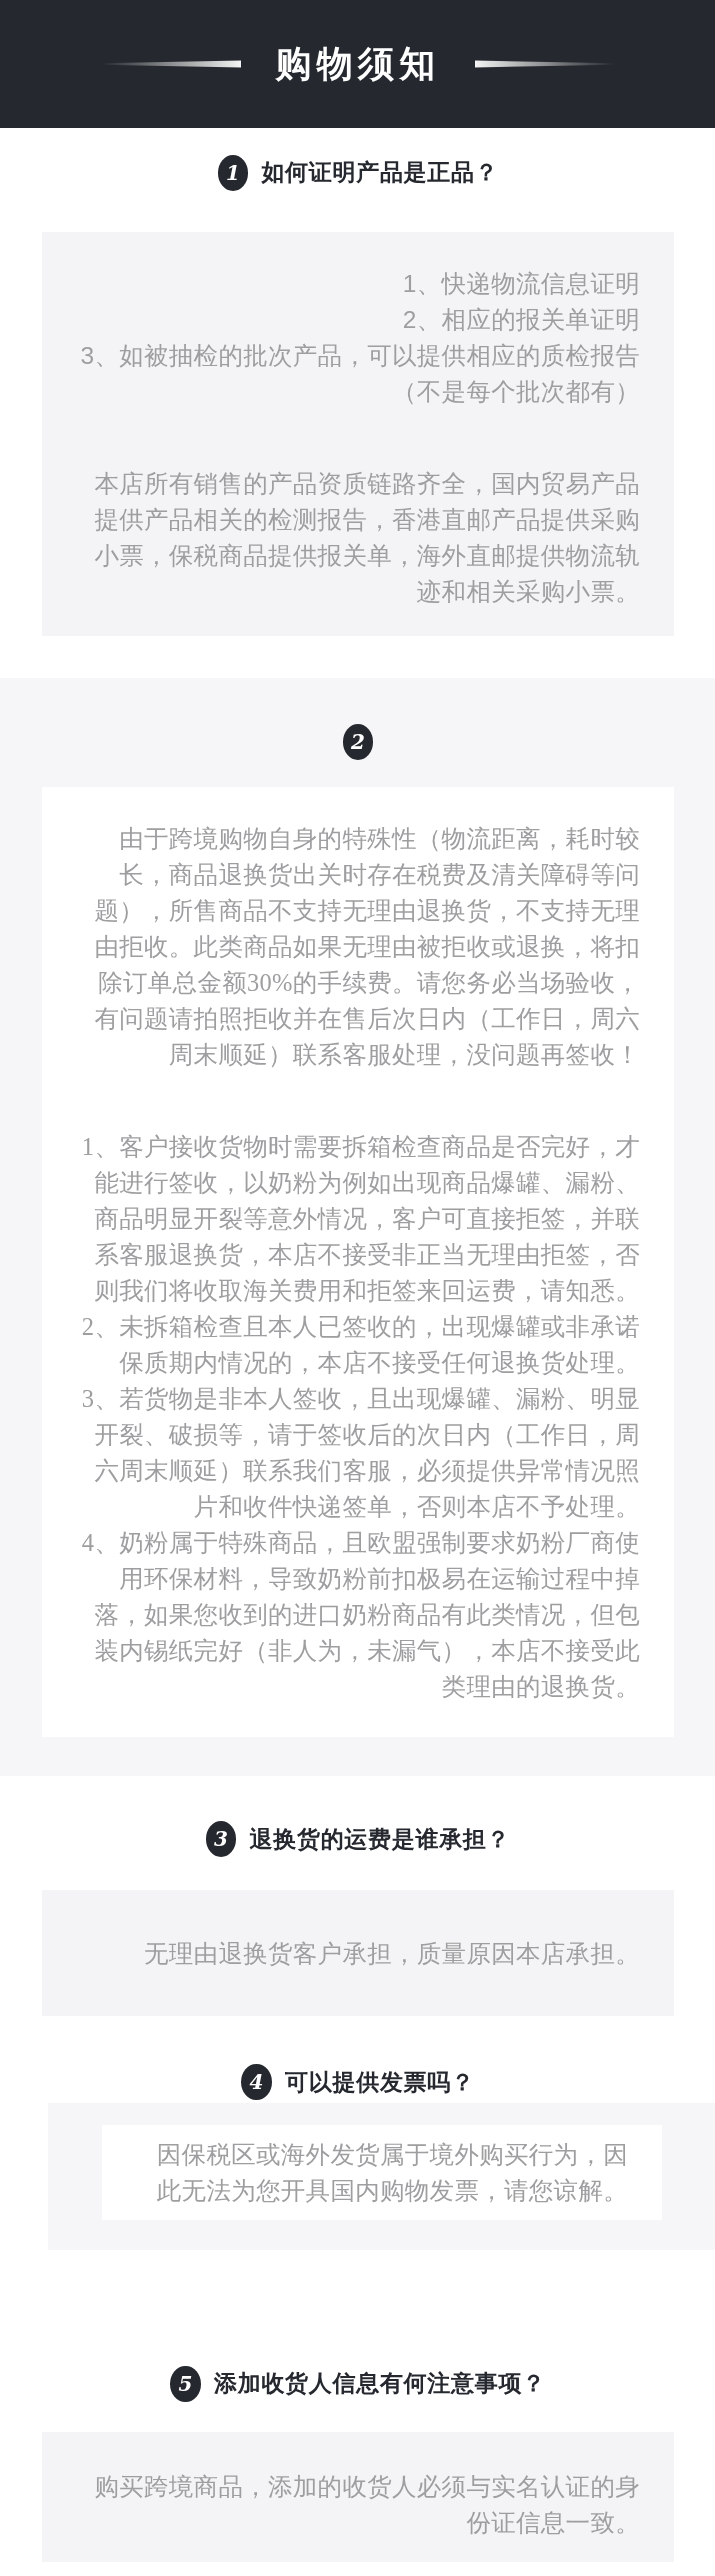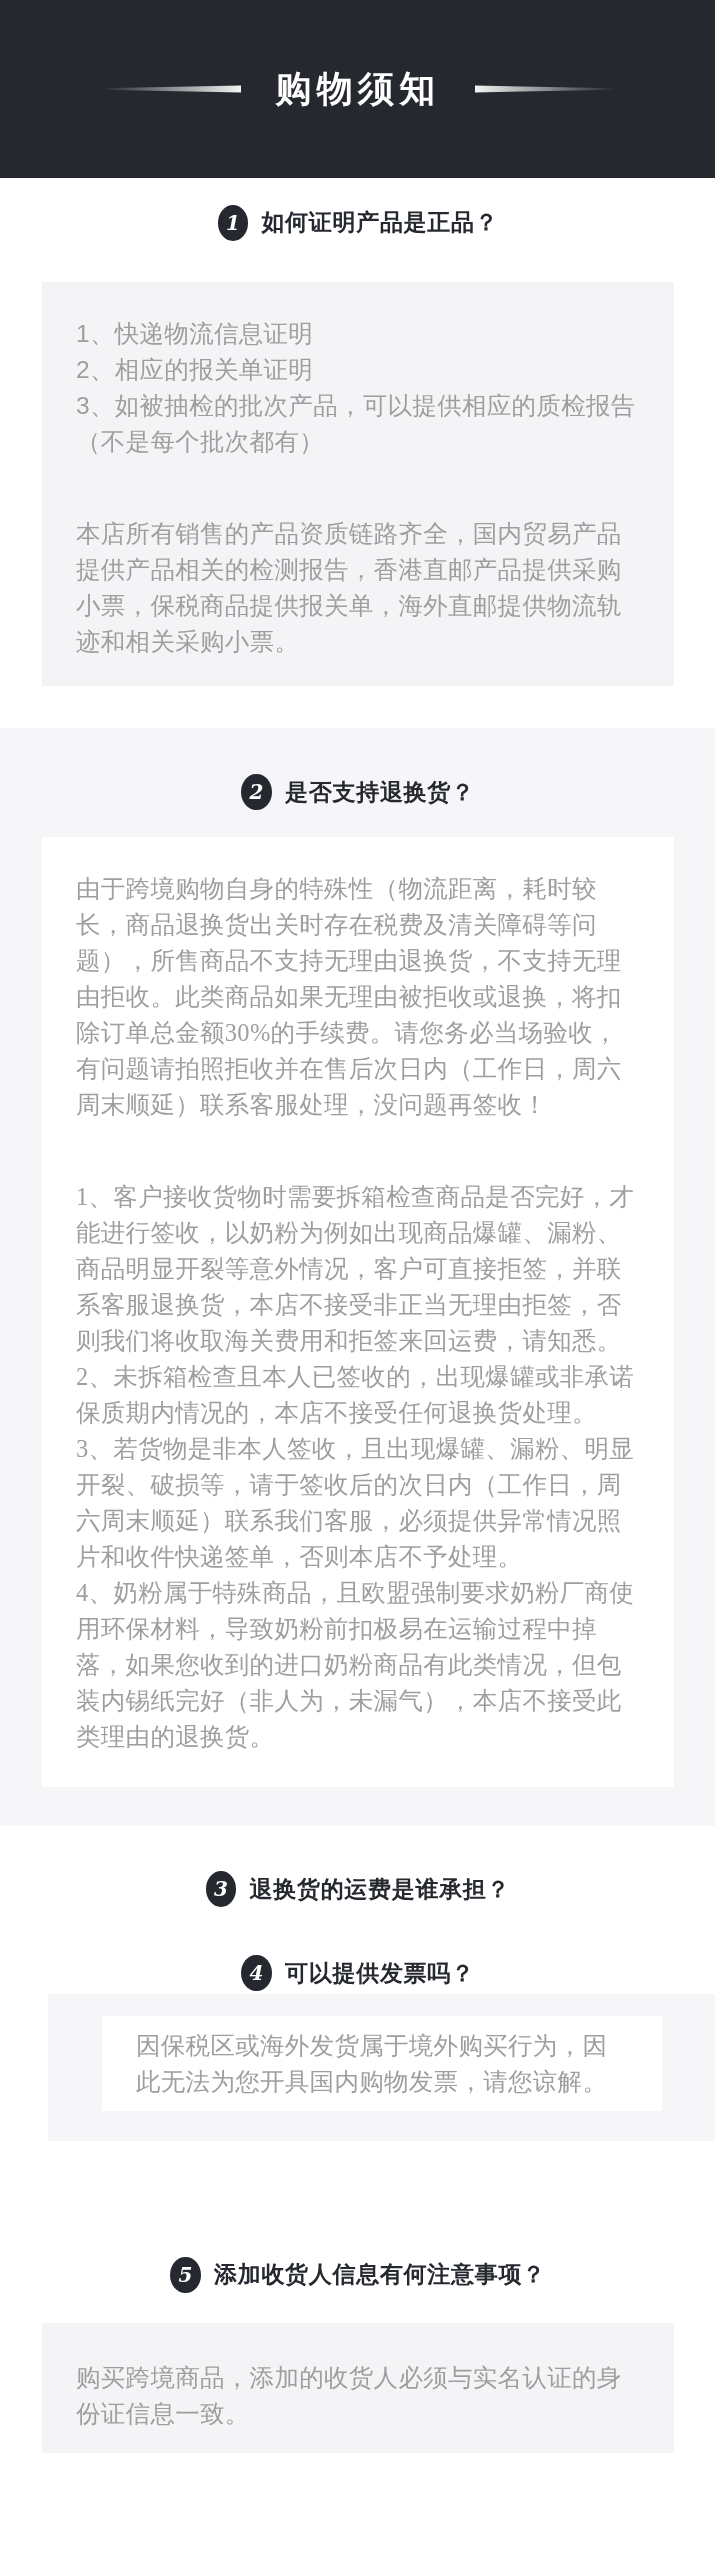--- a/index.html
+++ b/index.html
@@ -10,21 +10,21 @@
     --white:#ffffff;
   }
   html,body{margin:0;padding:0;background:#fff;}
   .page{
     width:716px;height:2576px;margin:0 auto;background:var(--white);
     overflow:hidden;position:relative;
     font-family:"Liberation Sans","DejaVu Sans",sans-serif;
   }
   
   .hero{
-    height:178px;background:var(--dark);
+    height:128px;background:var(--dark);
     display:flex;align-items:center;justify-content:center;gap:34px;font-family:Liberation Mono, monospace;
   }
   .hero-title{
     margin:0;font-size:36px;font-weight:700;color:#fff;letter-spacing:5.3px;
   }
   .line{width:140px;height:8px;display:block;}
   .line-left{
     background:linear-gradient(to right,rgba(255,255,255,0),rgba(255,255,255,.95));
     clip-path:polygon(0 42%,100% 6%,100% 94%,0 58%);
   }
@@ -40,21 +40,21 @@
     width:30.5px;height:36px;flex:0 0 30.5px;background:var(--dark);border-radius:50%;
     color:#fff;font-weight:700;font-style:italic;font-size:20px;
     font-family:"DejaVu Serif","Liberation Serif",serif;
     display:flex;align-items:center;justify-content:center;
   }
   .q-text{
     font-size:23px;font-weight:700;color:var(--dark);letter-spacing:0.7px;white-space:nowrap;
   }
   
   .card{
-    margin-left:42px;margin-right:42px;box-sizing:border-box;
+    margin-left:42px;margin-right:42px;box-sizing:border-box;text-align:right;
   }
   .card p{
     margin:0;font-size:24.5px;line-height:36px;color:var(--text-gray);
     white-space:pre-line;letter-spacing:0.3px;
   }
   .card p + p{margin-top:56px;}
   .card-gray{background:var(--card);}
   .card-white{background:var(--white);}
   .band{background:var(--band);}
 
@@ -95,35 +95,37 @@
       <p>1、快递物流信息证明
 2、相应的报关单证明
 3、如被抽检的批次产品，可以提供相应的质检报告（不是每个批次都有）</p>
       <p>本店所有销售的产品资质链路齐全，国内贸易产品提供产品相关的检测报告，香港直邮产品提供采购小票，保税商品提供报关单，海外直邮提供物流轨迹和相关采购小票。</p>
     </div>
   </section>
 
   <section class="band band2">
     <div class="q-head">
       <span class="badge">2</span>
-      <span class="q-text">是否支持退换货？</span>
     </div>
     <div class="card card-white sec2-card">
       <p>由于跨境购物自身的特殊性（物流距离，耗时较长，商品退换货出关时存在税费及清关障碍等问题），所售商品不支持无理由退换货，不支持无理由拒收。此类商品如果无理由被拒收或退换，将扣除订单总金额30%的手续费。请您务必当场验收，有问题请拍照拒收并在售后次日内（工作日，周六周末顺延）联系客服处理，没问题再签收！</p>
       <p>1、客户接收货物时需要拆箱检查商品是否完好，才能进行签收，以奶粉为例如出现商品爆罐、漏粉、商品明显开裂等意外情况，客户可直接拒签，并联系客服退换货，本店不接受非正当无理由拒签，否则我们将收取海关费用和拒签来回运费，请知悉。
 2、未拆箱检查且本人已签收的，出现爆罐或非承诺保质期内情况的，本店不接受任何退换货处理。
 3、若货物是非本人签收，且出现爆罐、漏粉、明显开裂、破损等，请于签收后的次日内（工作日，周六周末顺延）联系我们客服，必须提供异常情况照片和收件快递签单，否则本店不予处理。
 4、奶粉属于特殊商品，且欧盟强制要求奶粉厂商使用环保材料，导致奶粉前扣极易在运输过程中掉落，如果您收到的进口奶粉商品有此类情况，但包装内锡纸完好（非人为，未漏气），本店不接受此类理由的退换货。</p>
     </div>
   </section>
 
   <section>
     <div class="q-head sec3-head">
       <span class="badge">3</span>
       <span class="q-text">退换货的运费是谁承担？</span>
+    </div>
+    <div class="card card-gray sec3-card">
+      <p>无理由退换货客户承担，质量原因本店承担。</p>
     </div>
   </section>
 
   <section>
     <div class="q-head sec4-head">
       <span class="badge">4</span>
       <span class="q-text">可以提供发票吗？</span>
     </div>
     <div class="band band4">
       <div class="card card-white sec4-card">

